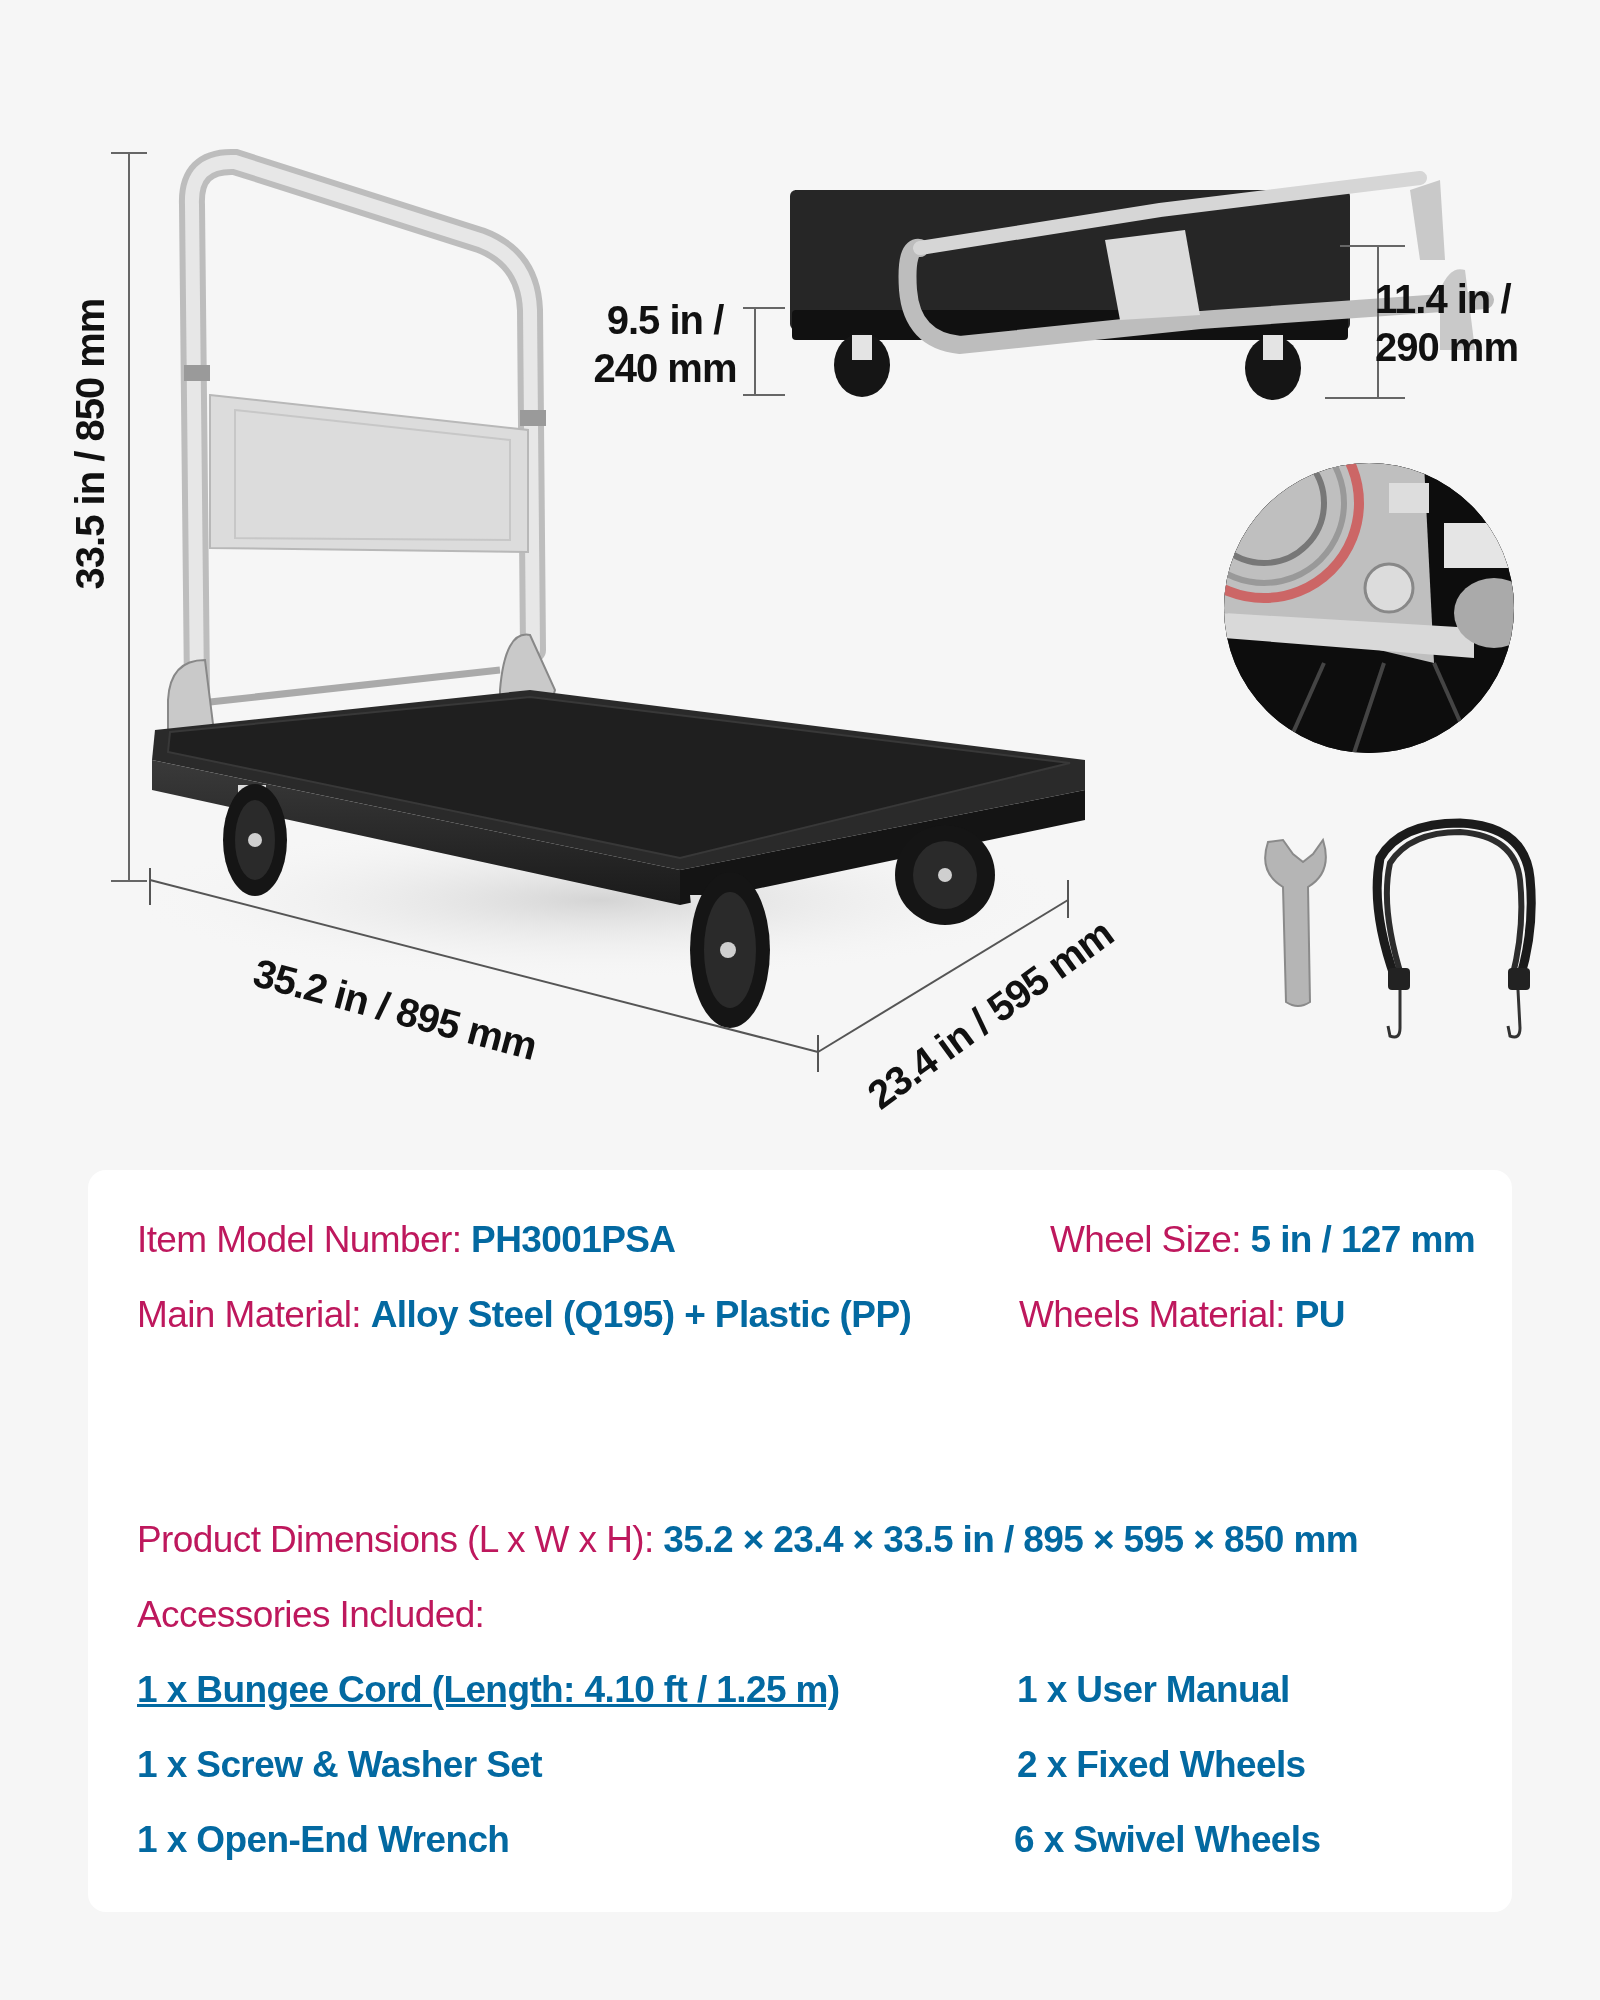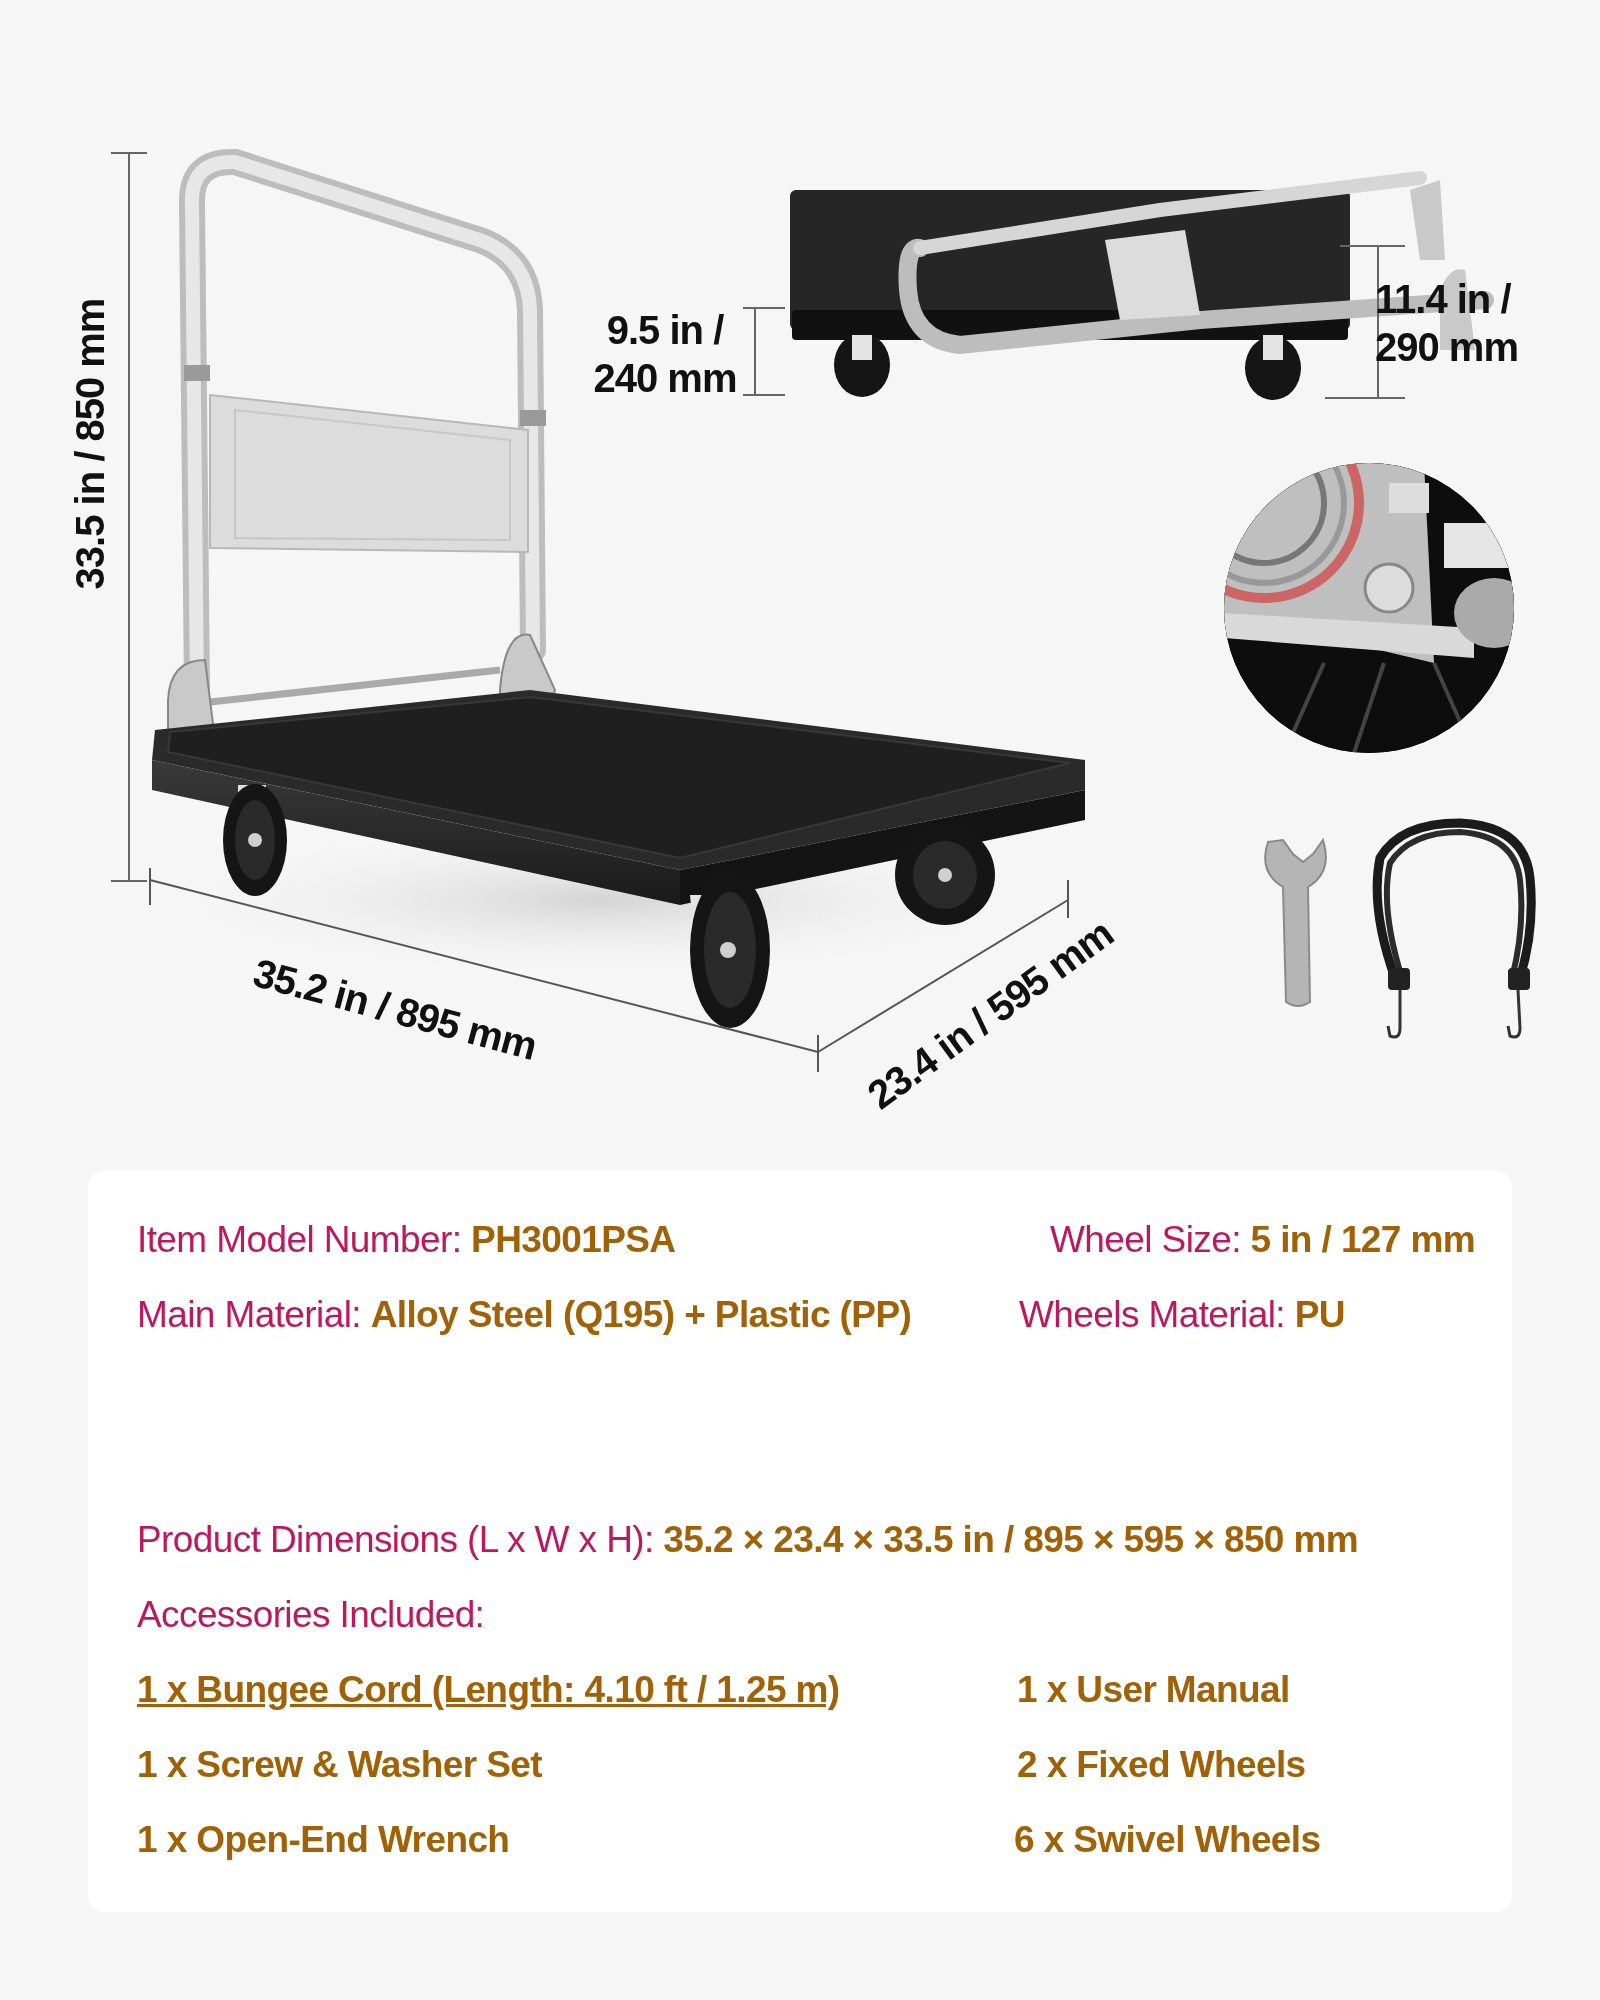--- a/index.html
+++ b/index.html
@@ -4,21 +4,21 @@
 <style>
   html,body{margin:0;padding:0;}
   body{width:1600px;height:2000px;background:#f6f6f6;position:relative;overflow:hidden;
        font-family:"Liberation Sans","DejaVu Sans",sans-serif;color:#111;}
   .abs{position:absolute;}
   .dim-label{font-weight:700;font-size:40px;color:#111;letter-spacing:-1px;line-height:1.2;white-space:nowrap;}
   .dim-line{position:absolute;background:#666;}
   .card{position:absolute;left:88px;top:1170px;width:1424px;height:742px;background:#fff;border-radius:18px;}
   .row{position:absolute;font-size:37px;white-space:nowrap;letter-spacing:-0.6px;line-height:44px;}
   .lab{color:#be185d;font-weight:400;}
-  .val{color:#a16207;font-weight:700;}
+  .val{color:#0369a1;font-weight:700;}
   svg{position:absolute;overflow:visible;}
 </style>
 </head>
 <body>
 
 <div class="abs" style="left:0;top:0;width:1140px;height:1120px;">
 
   <div class="dim-line" style="left:128px;top:153px;width:2px;height:728px;"></div>
   <div class="dim-line" style="left:111px;top:152px;width:36px;height:2px;"></div>
   <div class="dim-line" style="left:111px;top:880px;width:36px;height:2px;"></div>
@@ -113,21 +113,21 @@
       <rect x="703" y="185" width="20" height="25" fill="#e4e4e4"></rect>
 
     <line x1="195" y1="158" x2="195" y2="245" stroke="#666" stroke-width="2"></line>
     <line x1="183" y1="158" x2="225" y2="158" stroke="#666" stroke-width="2"></line>
     <line x1="183" y1="245" x2="225" y2="245" stroke="#666" stroke-width="2"></line>
 
     <line x1="818" y1="96" x2="818" y2="248" stroke="#666" stroke-width="2"></line>
     <line x1="780" y1="96" x2="845" y2="96" stroke="#666" stroke-width="2"></line>
     <line x1="765" y1="248" x2="845" y2="248" stroke="#666" stroke-width="2"></line>
   </svg>
-  <div class="abs dim-label" style="left:25px;top:156px;width:160px;text-align:center;">
+  <div class="abs dim-label" style="left:25px;top:146px;width:160px;text-align:center;">
     <div>9.5 in /</div>
     <div>240 mm</div>
   </div>
   <div class="abs dim-label" style="left:815px;top:125px;width:200px;text-align:left;">
     <div>11.4 in /</div>
     <div>290 mm</div>
   </div>
 </div>
 
 <div class="abs" style="left:1224px;top:463px;width:290px;height:290px;border-radius:50%;overflow:hidden;background:#111;">

